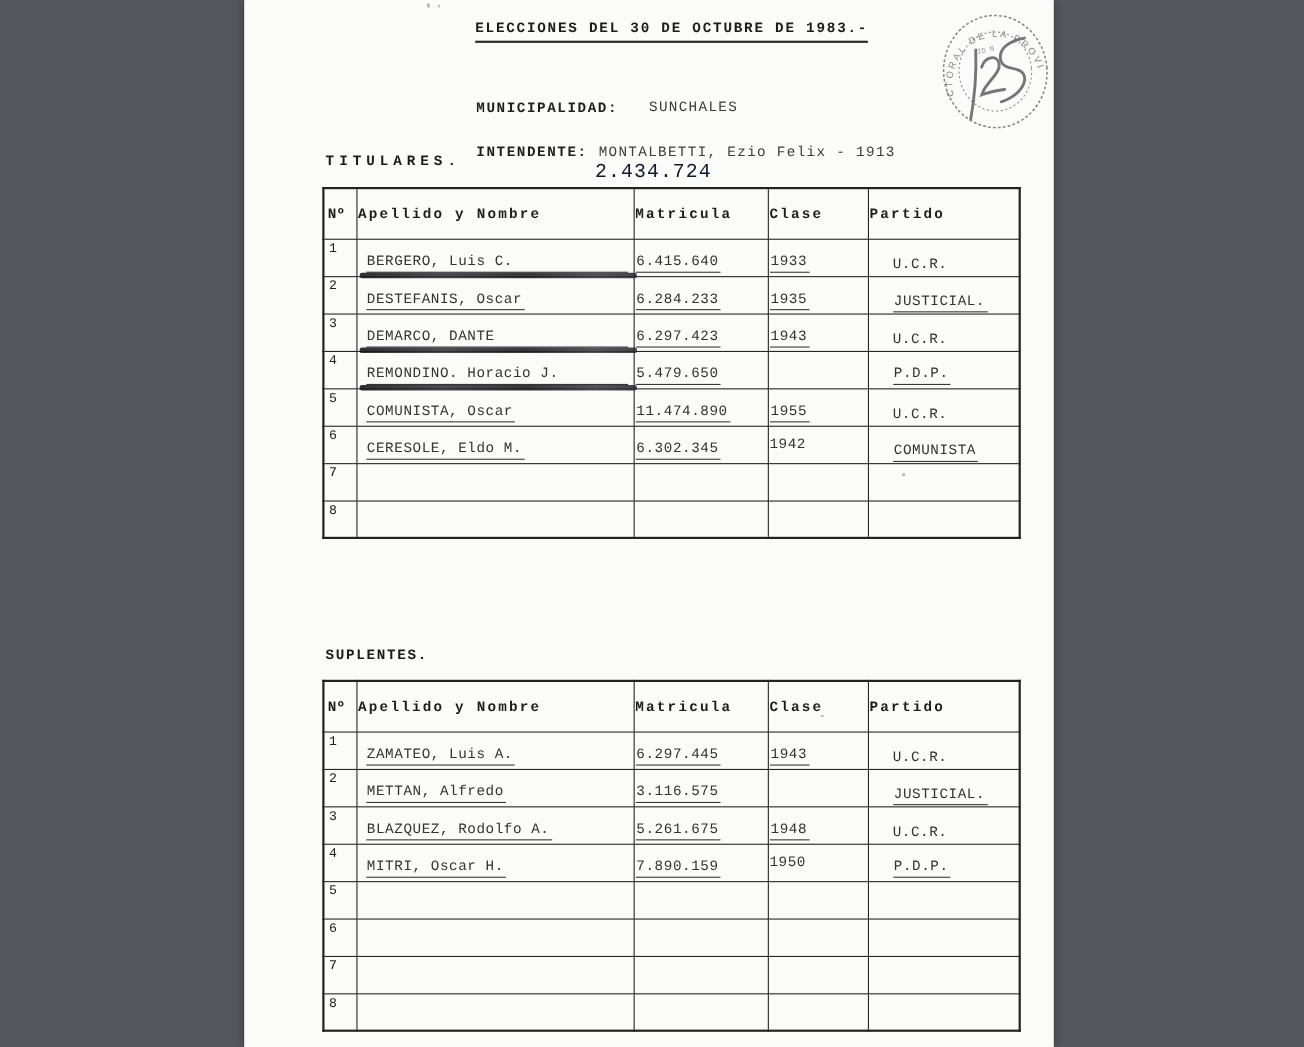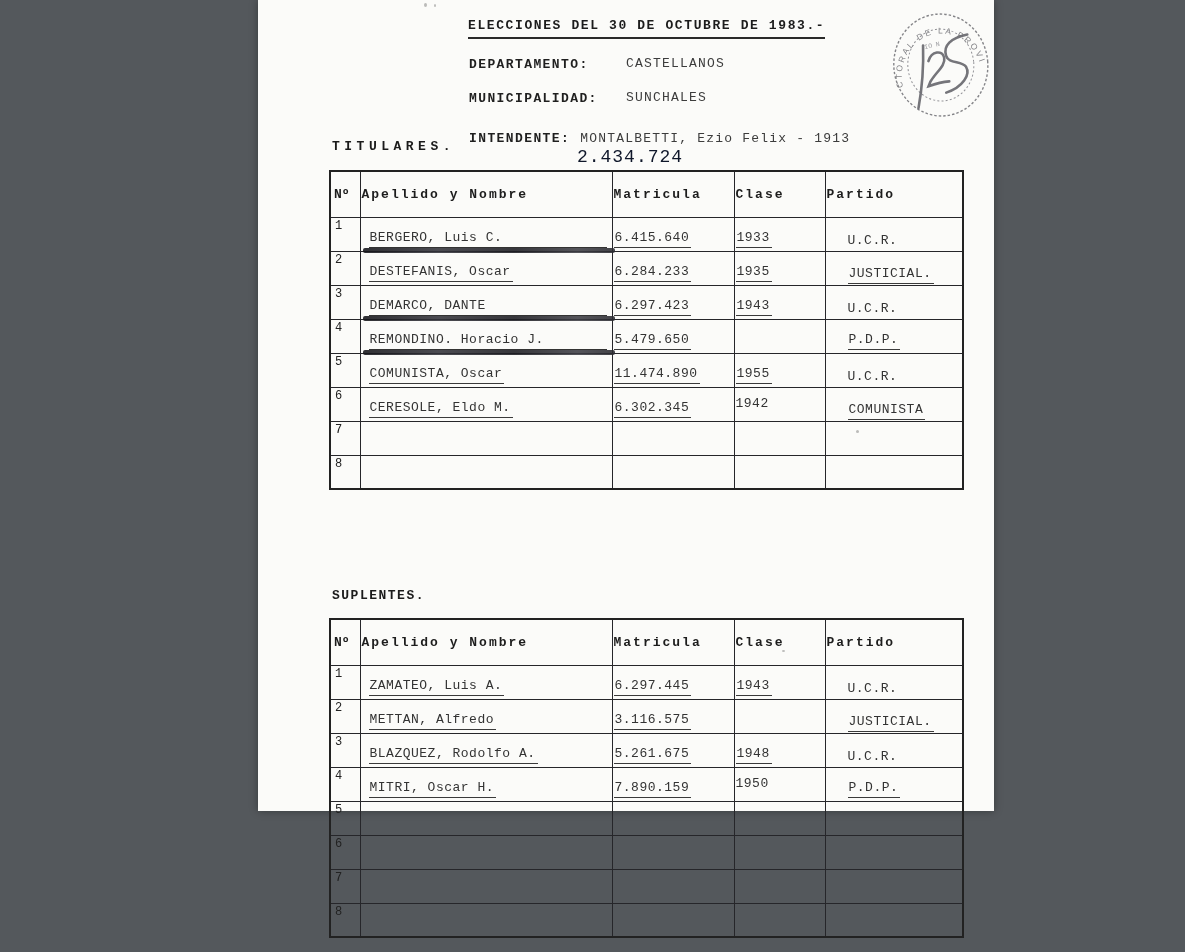--- a/index.html
+++ b/index.html
@@ -4,22 +4,22 @@
 <style>
   * { box-sizing: border-box; }
   html,body { margin:0; padding:0; }
   body {
     width:1185px; height:952px; position:relative; overflow:hidden;
     background:#54585c;
     font-family:"Liberation Mono","DejaVu Sans Mono",monospace;
   }
   .canvas { position:absolute; inset:0; }
   .page {
-    position:absolute; left:222px; top:0; width:736px; height:811px;
-    background:#fbfbf9; box-shadow:0 0 8px rgba(0,0,0,.35);margin-left:36px;
+    position:absolute; left:222px; top:0; width:736px; height:952px;
+    background:#fbfbf9; box-shadow:0 0 8px rgba(0,0,0,.35);
   }
   .doc-title {
     position:absolute; left:210px; top:18px;
     font-size:13px; font-weight:bold; letter-spacing:1.6px; color:#1c1c1c;
     border-bottom:2px solid #2a2a2a; padding-bottom:4px; white-space:nowrap;
   }
   .field-line { position:absolute; left:211px; width:540px; height:17px; white-space:nowrap; }
   .field-line.f1 { top:55px; }
   .field-line.f2 { top:89px; }
   .field-line.f3 { top:129px; }
@@ -87,24 +87,20 @@
       </text>
       <text x="48" y="42" font-size="6.5" fill="#85858a" transform="rotate(-8 60 61)">IO N</text>
       <g stroke="#46464e" stroke-width="2.6" fill="none" stroke-linecap="round" opacity=".9">
         <path d="M 44,40 C 43,58 40,80 34,102"></path>
         <path d="M 48,56 C 52,46 63,46 64,54 C 65,62 54,68 48,77 L 46,81 C 54,79 62,78 67,78"></path>
         <path d="M 89,33 C 72,35 64,42 66,52 C 68,61 81,58 85,65 C 89,73 80,85 63,89"></path>
       </g>
       <title>125</title>
     </svg>
 
-    <div class="field-line f1">
-      <span class="field-label">DEPARTAMENTO:</span>
-      <span class="field-value">CASTELLANOS</span>
-    </div>
     <div class="field-line f2">
       <span class="field-label">MUNICIPALIDAD:</span>
       <span class="field-value">SUNCHALES</span>
     </div>
     <div class="field-line f3">
       <span class="field-label">INTENDENTE:</span><span class="field-value">MONTALBETTI, Ezio Felix - 1913</span>
     </div>
 
     <div class="section-label titulares">TITULARES.</div>
     <div class="vote-total">2.434.724</div>

